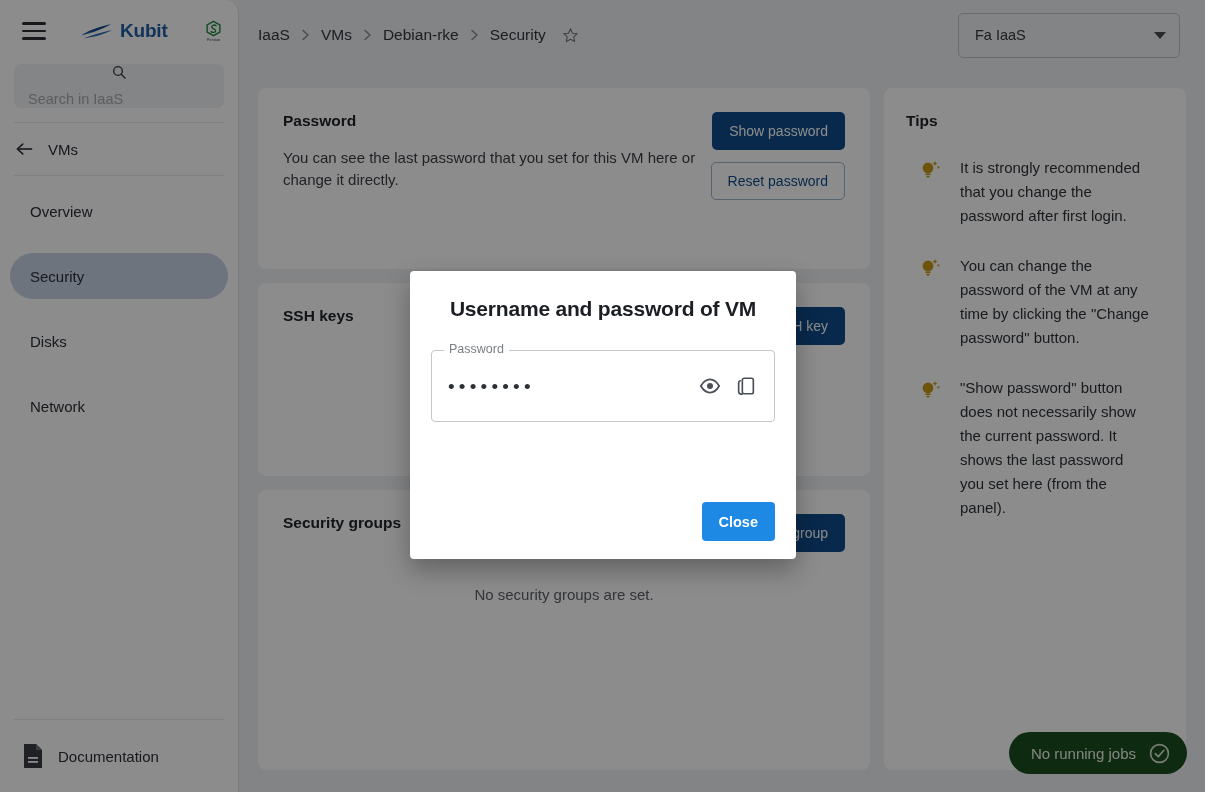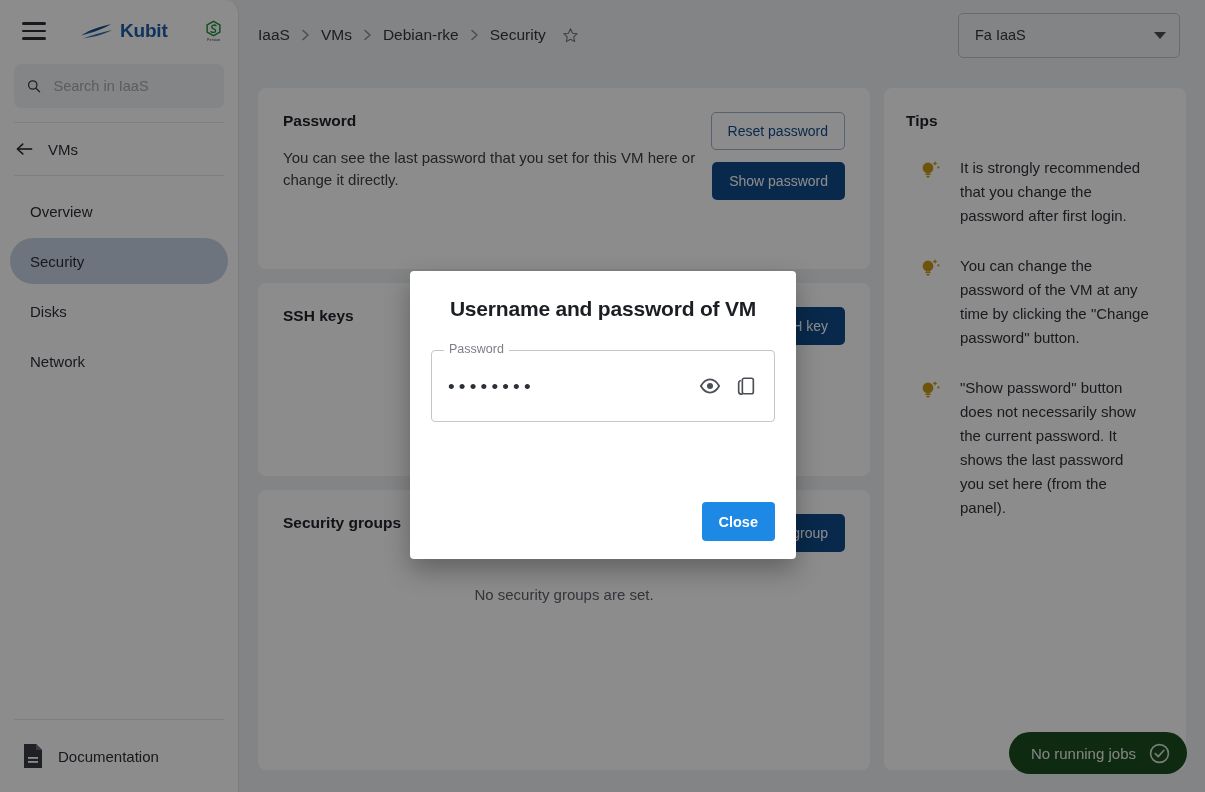--- a/index.html
+++ b/index.html
@@ -71,39 +71,40 @@
   }
 
   .search-wrap {
     margin: 2px 14px 0 14px;
     height: 44px;
     background: #f1f2f4;
     border-radius: 7px;
     display: flex; align-items: center;
     padding: 0 12px; gap: 10px;
     cursor: text;
+    flex-direction: column;
   }
   .search-input {
     border: 0; outline: none; background: transparent;
     font-size: 14.5px; color: #3a3d42;
     font-family: "Liberation Sans", sans-serif;
     width: 100%;
   }
   .search-input::placeholder { color: #a6a9ae; }
 
   .sb-divider { height: 1px; background: #e6e8eb; margin: 14px 14px 0 14px; }
 
   .sb-back {
     height: 52px; display: flex; align-items: center;
     gap: 14px; padding: 0 16px; cursor: pointer;
   }
   .sb-back-label { font-size: 15px; color: #2b2f36; }
   .arrow-left { width: 18px; height: 14px; display:block; }
 
-  .sb-nav { padding: 12px 10px 0 10px; display: flex; flex-direction: column; gap: 4px; }
+  .sb-nav { padding: 12px 10px 0 10px; display: flex; flex-direction: column; gap: 19px; }
   .sb-item {
     height: 46px; display: flex; align-items: center;
     padding: 0 20px; border-radius: 23px;
     font-size: 15px; color: #2b2f36; cursor: pointer;
   }
   .sb-item.active { background: #c9d3e4; font-weight: 400; }
 
   .sb-spacer { flex: 1; }
   .sb-footer-divider { height: 1px; background: #e6e8eb; margin: 0 14px; }
   .sb-doc {
@@ -398,22 +399,22 @@
     <div class="content">
 
       <div class="col-left">
 
         <div class="card pwd">
           <div class="card-head">
             <div class="card-title">Password</div>
           </div>
           <div class="card-desc">You can see the last password that you set for this VM here or change it directly.</div>
           <div class="card-btns">
+            <button class="btn btn-primary">Show password</button>
             <button class="btn btn-outline">Reset password</button>
-            <button class="btn btn-primary">Show password</button>
           </div>
         </div>
 
         <div class="card ssh">
           <div class="card-head">
             <div class="card-title">SSH keys</div>
           </div>
           <div class="card-btns">
             <button class="btn btn-primary">Add SSH key</button>
           </div>

